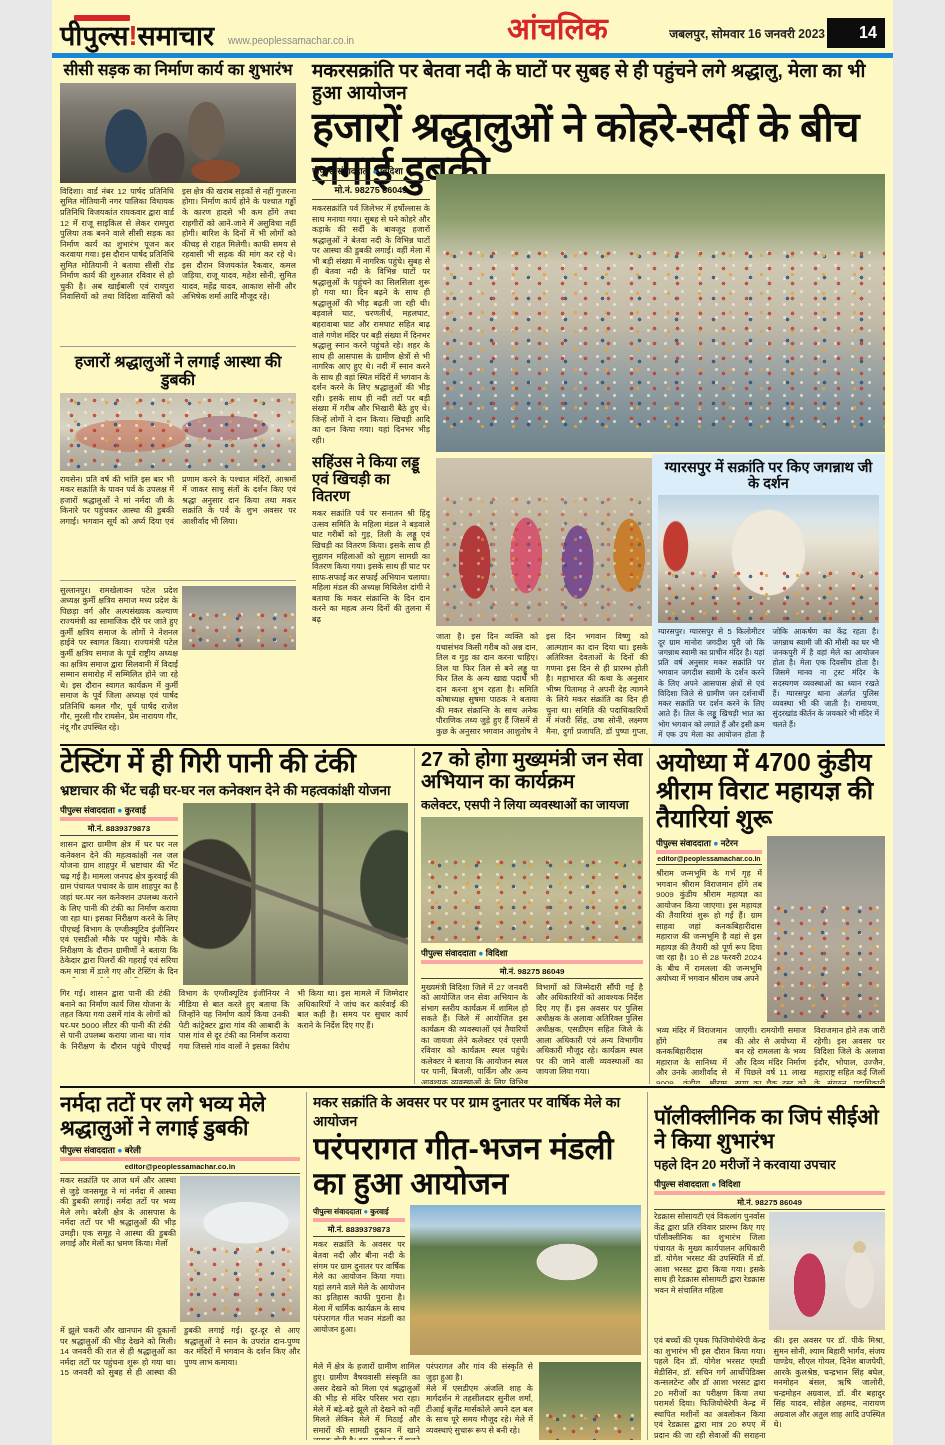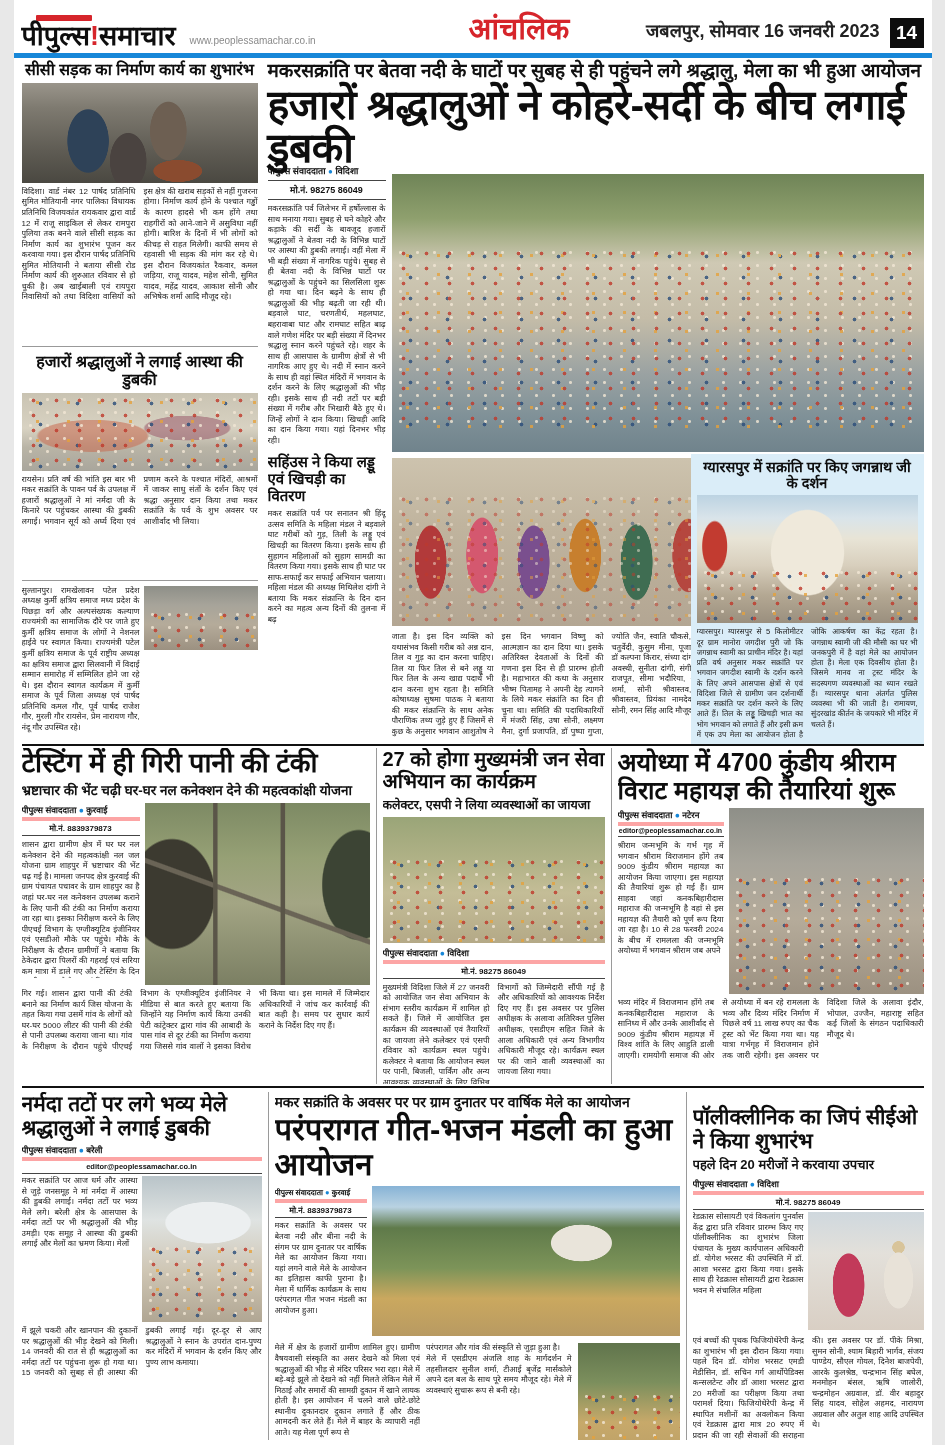--- a/index.html
+++ b/index.html
@@ -1,28 +1,28 @@
 <!DOCTYPE html>
 <html><head>
 <meta charset="utf-8">
 <style>
   html,body{margin:0;padding:0;background:#e8e8e8;}
-  .page{position:relative;width:918px;height:1445px;background:#ffffff;margin:0 auto;
+  .page{position:relative;width:841px;height:1445px;background:#fef9c3;margin:0 auto;
         font-family:"Liberation Sans","DejaVu Sans",sans-serif;color:#111;overflow:hidden;}
   
   .hdr{position:absolute;top:0;left:0;right:0;height:52px;display:flex;align-items:flex-end;padding:4px 8px 2px;box-sizing:border-box;}
   .logo{display:flex;flex-direction:column;line-height:1;}
   .logo-tag{width:56px;height:6px;background:#d6252b;margin-left:14px;margin-bottom:2px;border-radius:1px;}
   .logo-main{font-size:27px;font-weight:800;letter-spacing:0;color:#0d0d0d;white-space:nowrap;}
   .logo-mark{color:#d6252b;font-weight:900;}
   .url{font-size:10px;color:#8a8a8a;margin:0 0 4px 14px;}
   .section-name{position:absolute;left:455px;bottom:8px;font-size:30px;font-weight:800;color:#d6252b;line-height:1;}
-  .dateline{position:absolute;right:52px;bottom:10px;font-size:18px;font-weight:700;color:#222;}
+  .dateline{position:absolute;right:68px;bottom:10px;font-size:12px;font-weight:700;color:#222;}
   .pagenum{position:absolute;right:8px;bottom:4px;width:34px;height:30px;background:#0d0d0d;color:#fff;
-           font-size:19px;font-weight:800;display:flex;align-items:center;justify-content:center;}
+           font-size:16px;font-weight:800;display:flex;align-items:center;justify-content:center;padding-left:24px;}
   .bluebar{position:absolute;top:53px;left:0;right:0;height:5px;background:#1787d8;}
   
   .hl{font-weight:800;color:#0d0d0d;line-height:1.12;}
   .body-txt{font-size:8px;line-height:1.32;text-align:justify;color:#1c1c1c;}
   .two-col{column-count:2;column-gap:8px;column-rule:none;}
   .three-col{column-count:3;column-gap:8px;}
   .byline{font-size:9px;font-weight:700;border-bottom:1px solid #444;padding:2px 0 3px;white-space:nowrap;}
   .byline .dot{color:#1787d8;font-size:8px;}
   .contact{font-size:9px;font-weight:700;border-bottom:1px solid #444;padding:2px 0 3px;text-align:center;white-space:nowrap;}
   .vsep{width:1px;background:#9a9a9a;flex:0 0 1px;}
@@ -84,21 +84,21 @@
      radial-gradient(ellipse 26px 52px at 35% 62%,#c23a5a 0 60%,transparent 62%),
      radial-gradient(ellipse 24px 46px at 78% 58%,#e8e2d8 0 60%,transparent 62%),
      radial-gradient(circle 10px at 78% 30%,#d8c49a 0 60%,transparent 65%);}
   
   .top-band{position:absolute;top:60px;left:8px;right:8px;height:682px;display:flex;}
   .left-col{flex:0 0 236px;display:flex;flex-direction:column;overflow:hidden;}
   .left-col .hl{font-size:16px;text-align:center;margin:1px 0 4px;}
   .lc-photo{width:236px;height:100px;margin-bottom:4px;}
   .lc-body{margin-bottom:6px;}
   .lc-div{height:1px;background:#999;margin:3px 0 5px;}
-  .main-col{flex:1;margin-left:10px;position:relative;}
+  .main-col{flex:1;margin-left:16px;position:relative;}
   .kicker{font-size:19px;font-weight:800;line-height:1.15;margin:0 0 2px;}
   .lead-hl{font-size:41px;font-weight:800;line-height:1.05;letter-spacing:-.5px;margin:2px 0 4px;}
   .lead-wrap{position:absolute;top:102px;left:0;right:0;bottom:0;}
   .lead-c1{position:absolute;top:0;left:0;width:118px;bottom:0;overflow:hidden;}
   .lead-subhead{font-size:15px;font-weight:800;line-height:1.15;margin:6px 0 5px;}
   .main-photo{position:absolute;top:12px;left:124px;right:0;height:278px;}
   .photo2{position:absolute;top:296px;left:124px;width:322px;height:168px;}
   .lead-below{position:absolute;top:470px;left:124px;width:322px;height:112px;overflow:hidden;}
   .blue-box{position:absolute;top:292px;right:0;width:233px;height:291px;background:#daedf8;padding:5px 6px;box-sizing:border-box;}
   .blue-box .hl{font-size:14.5px;text-align:center;margin:0 0 4px;}

